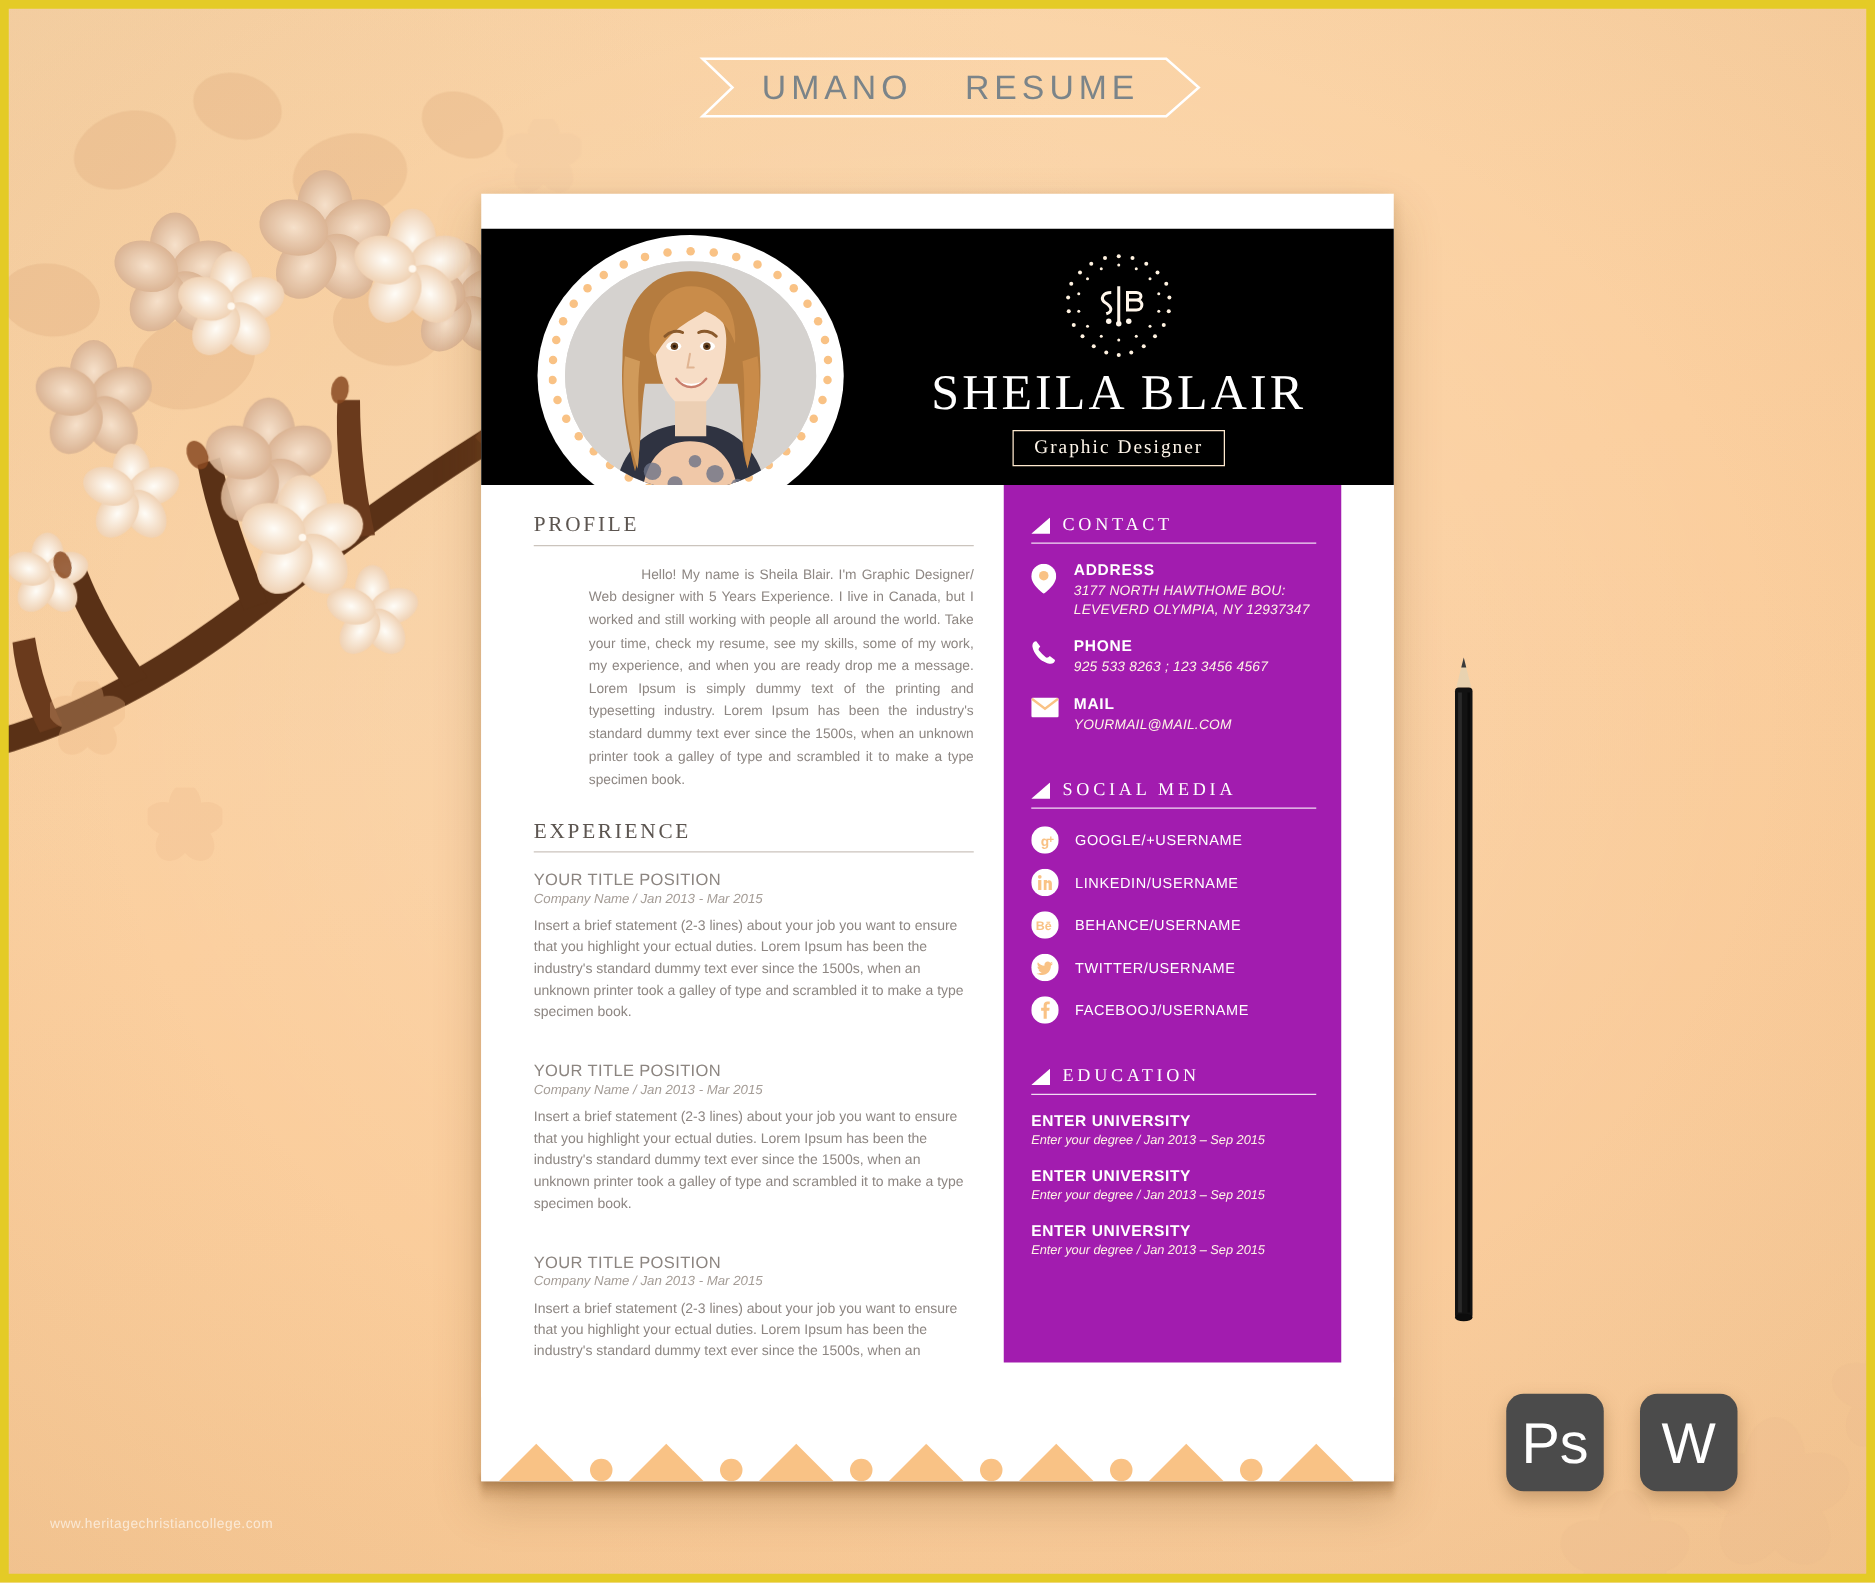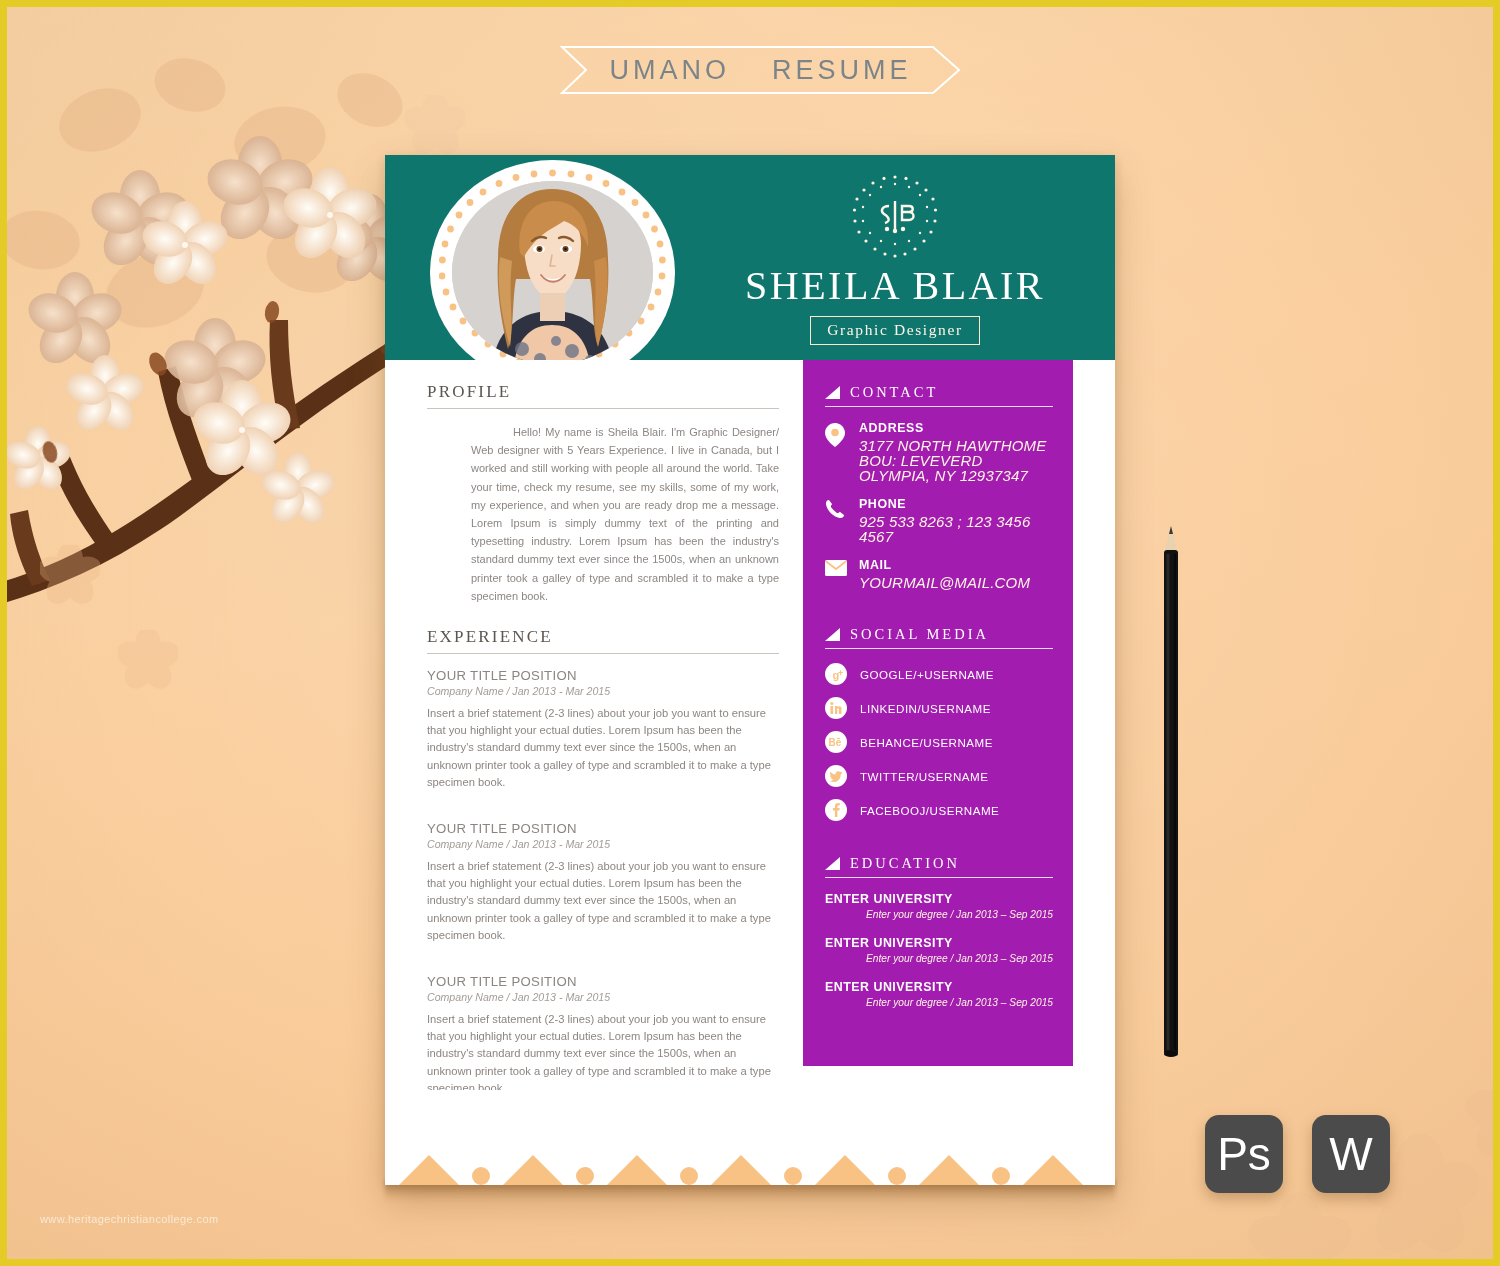--- a/index.html
+++ b/index.html
@@ -84,21 +84,22 @@
     width: 730px;
     height: 22px;
     background: linear-gradient(180deg, rgba(120,75,30,0.55) 0%, rgba(150,100,50,0.18) 60%, rgba(150,100,50,0) 100%);
     filter: blur(2px);
     z-index: 19;
   }
 
   .page-header {
     position: relative;
     height: 205px;
-    background: #0f766e;
+    background: #000000;
+    margin-top: 28px;
   }
 
   .photo-wrap {
     position: absolute;
     left: 45px;
     top: 5px;
     width: 245px;
     height: 225px;
   }
   .photo-ring {
@@ -248,21 +249,21 @@
     min-width: 22px;
     padding-top: 2px;
   }
   .c-label {
     font-size: 12.4px;
     font-weight: bold;
     color: #ffffff;
     letter-spacing: 0.6px;
   }
   .c-value {
-    font-size: 15px;
+    font-size: 11px;
     font-style: italic;
     color: #fff4e6;
     line-height: 15px;
     margin-top: 3px;
     letter-spacing: 0.2px;
   }
   .social-row {
     display: flex;
     align-items: center;
     gap: 13px;
@@ -279,21 +280,20 @@
     font-size: 12.4px;
     font-weight: bold;
     color: #ffffff;
     letter-spacing: 0.5px;
   }
   .edu-meta {
     font-size: 10.2px;
     font-style: italic;
     color: #fff4e6;
     margin-top: 3px;
-    text-align: right;
   }
   .sec-gap { height: 22px; }
 
   
   .page-footer {
     position: absolute;
     left: 0; bottom: 0;
     width: 730px;
     height: 95px;
     background: #ffffff;

